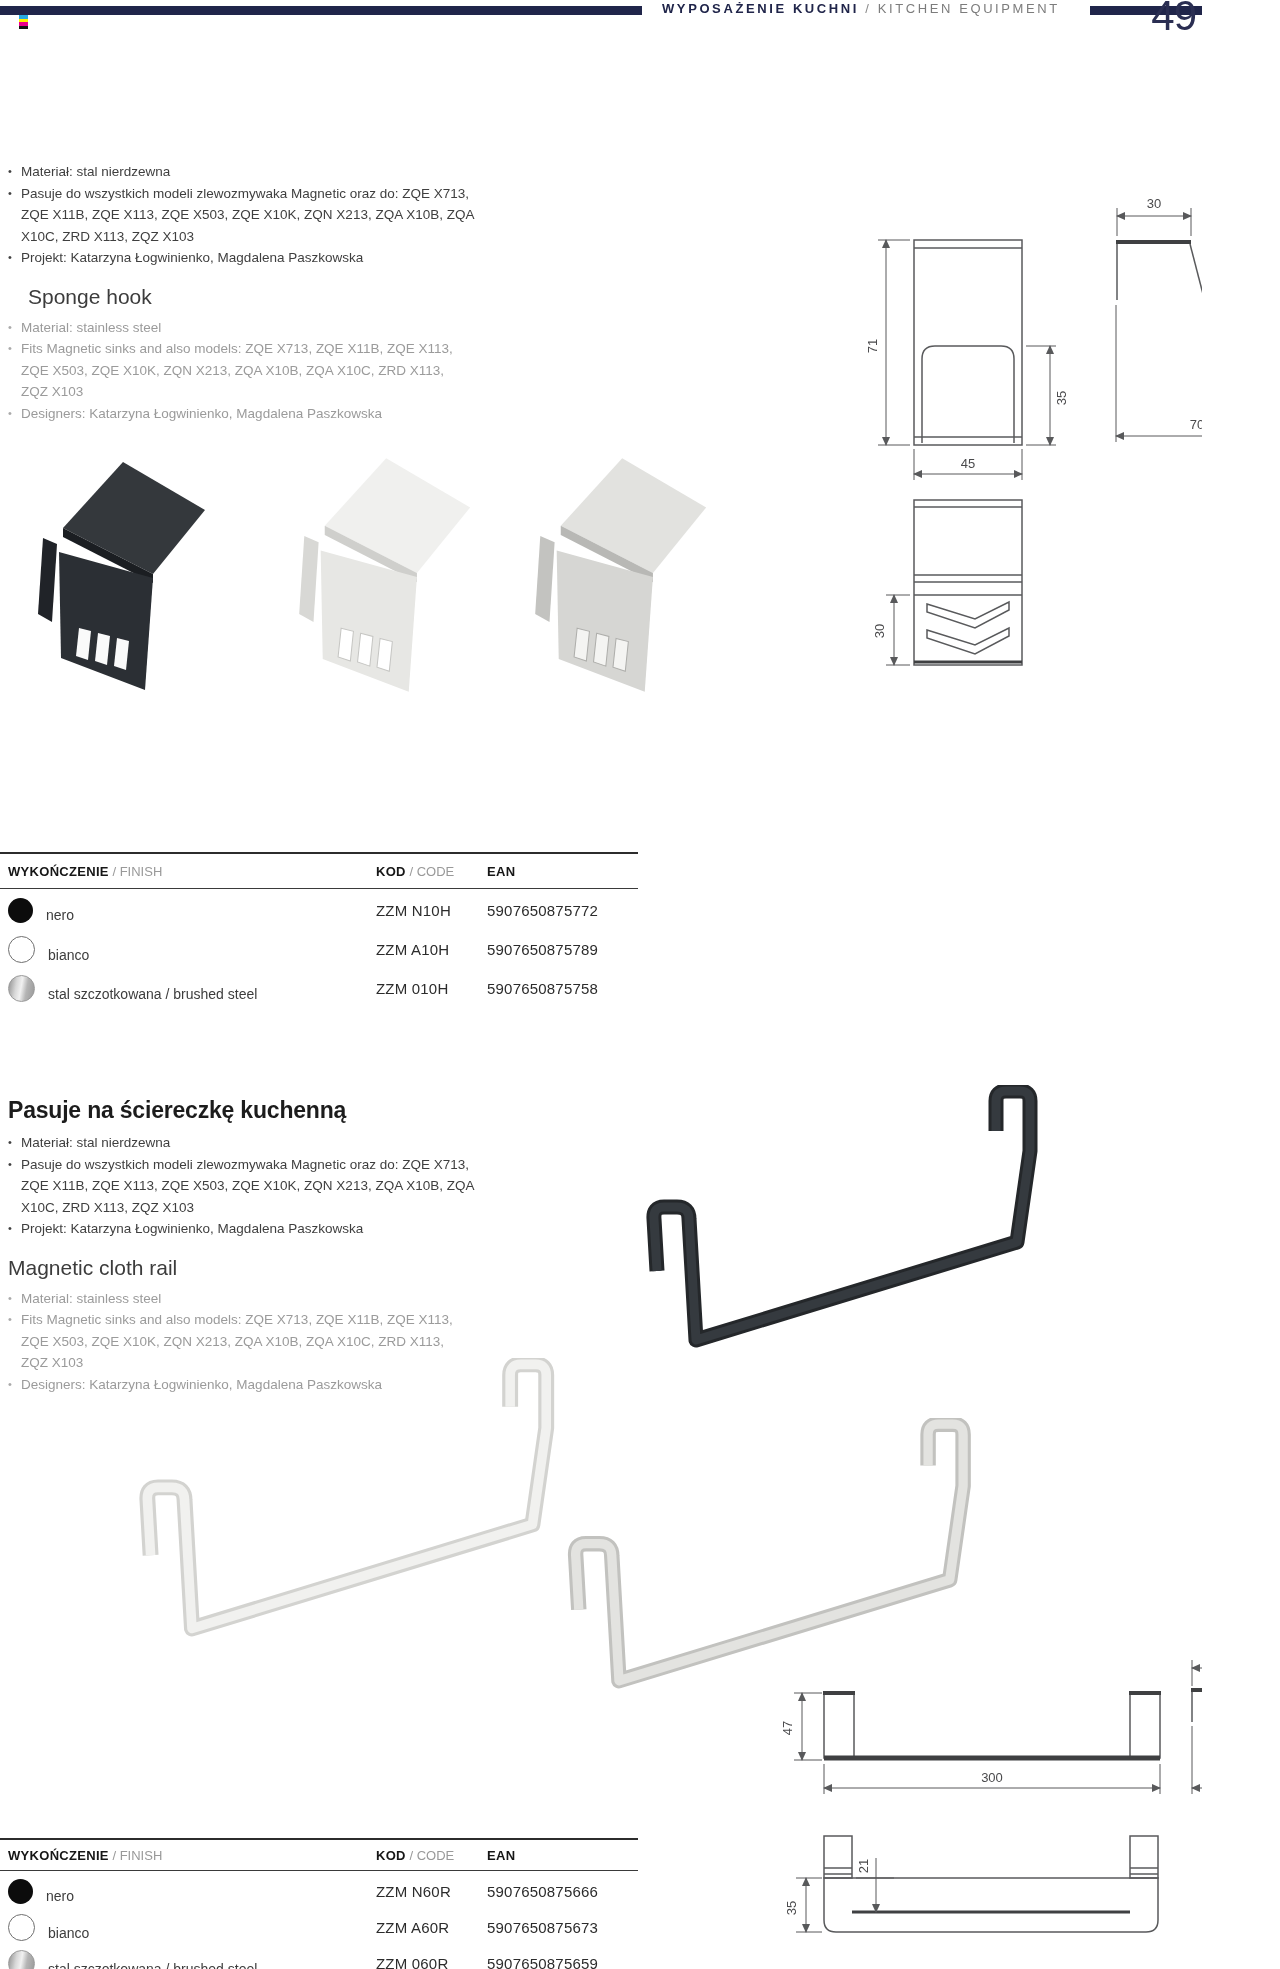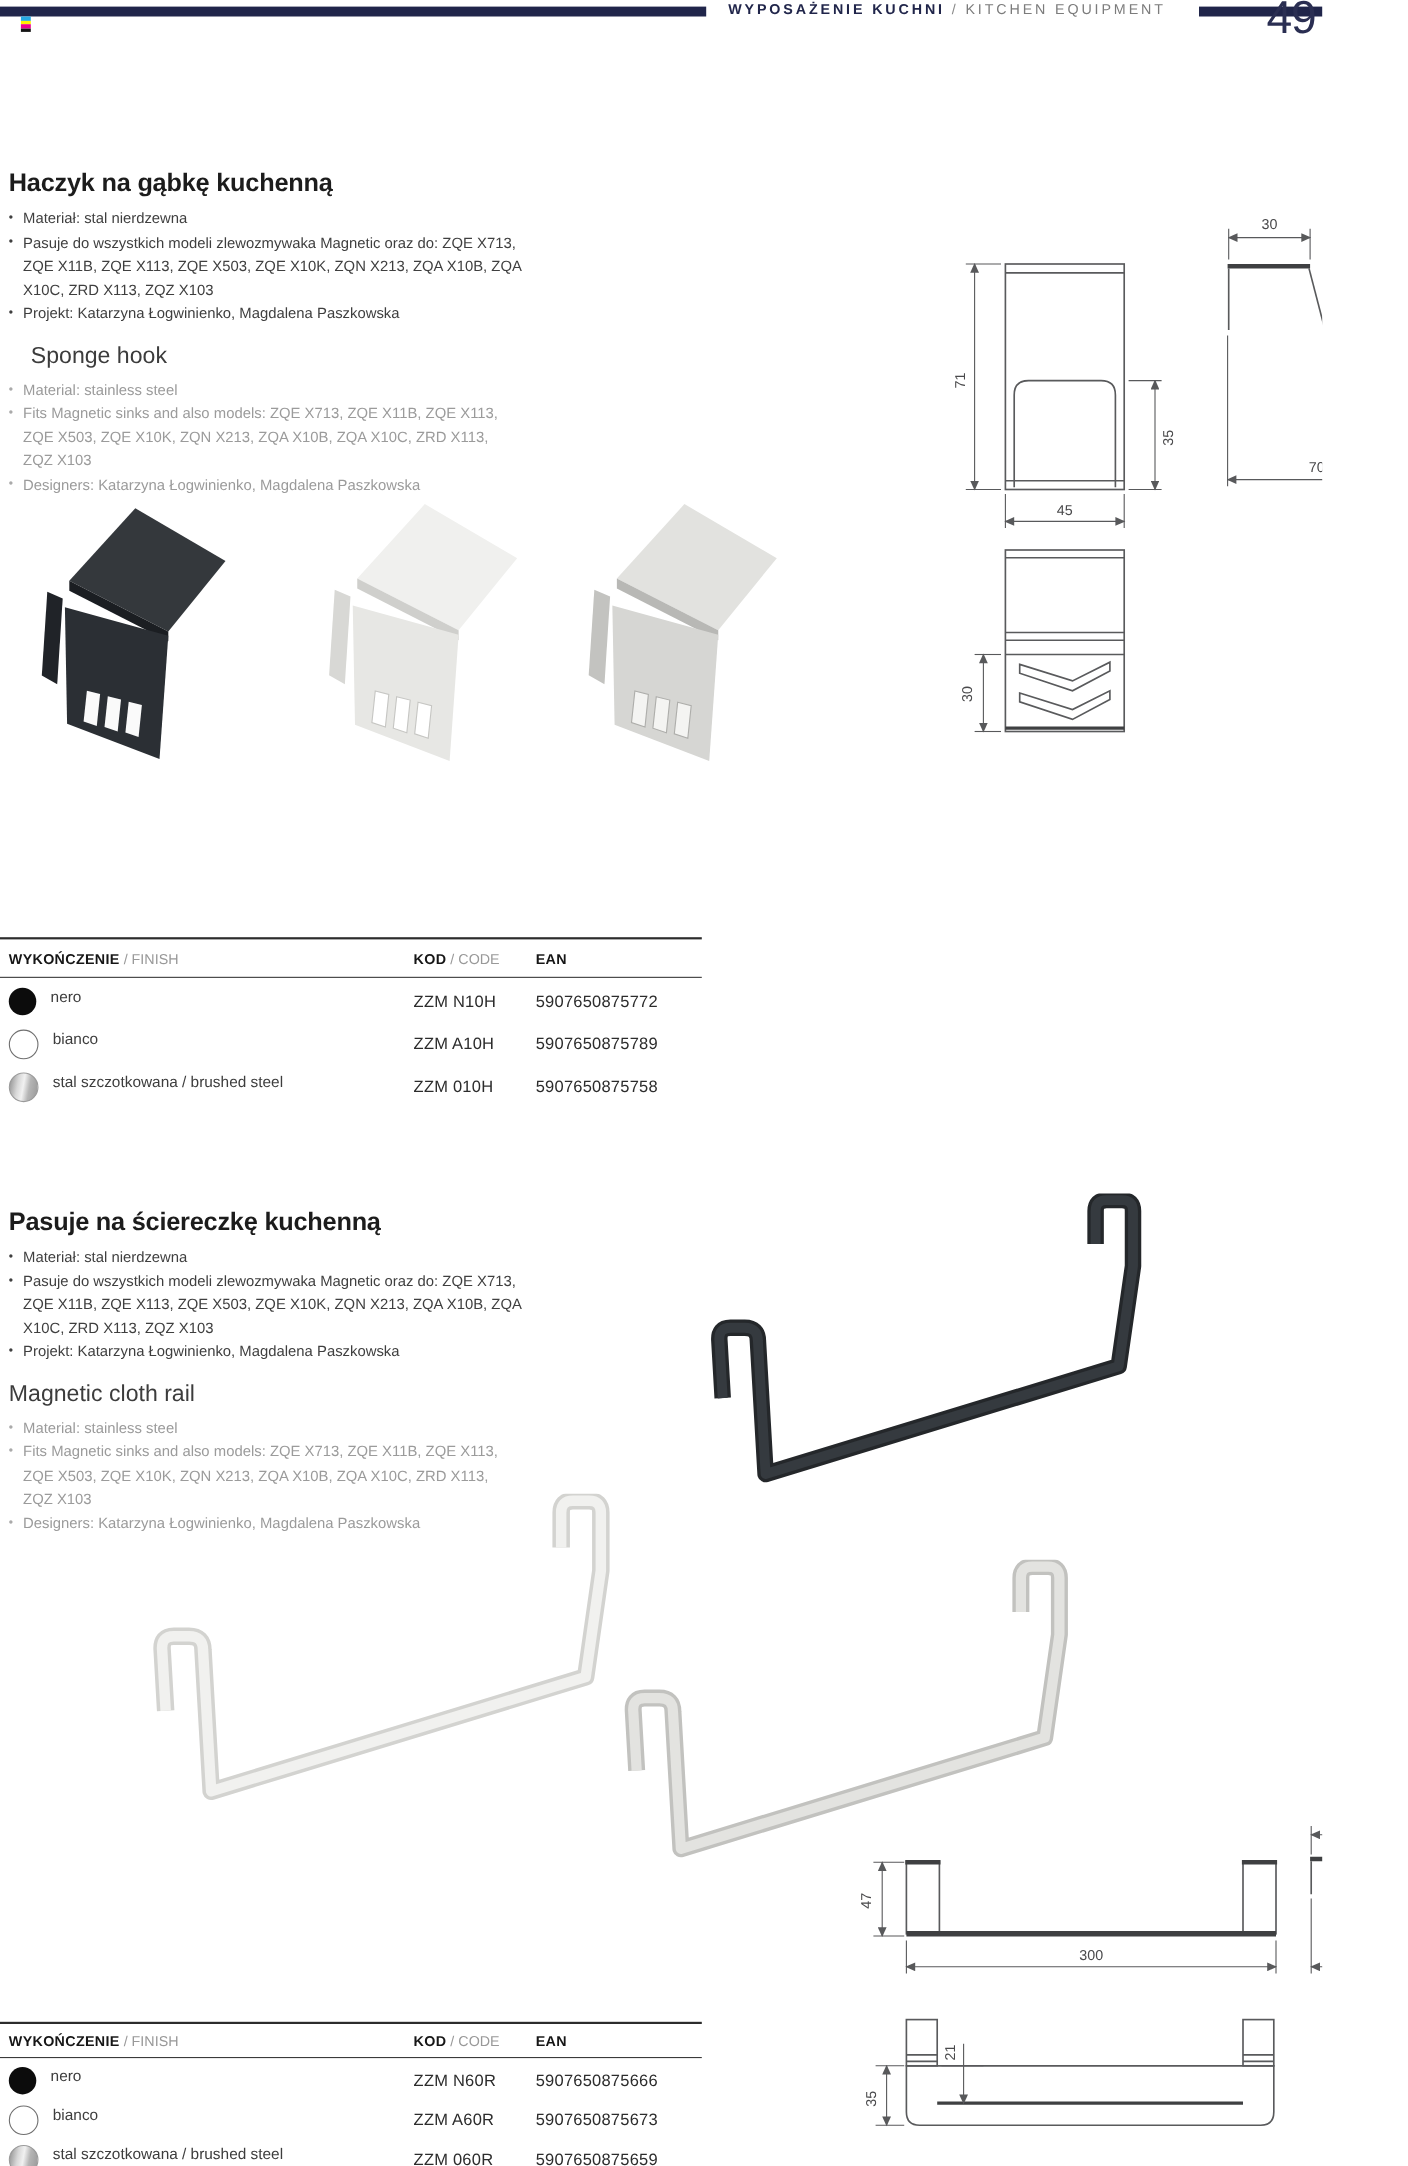--- a/index.html
+++ b/index.html
@@ -36,21 +36,21 @@
   
   .spec-table{position:absolute;left:0;width:638px;border-top:2px solid #2c2c2c;}
   .t-head{display:grid;grid-template-columns:368px 111px 1fr;align-items:center;
           padding-left:8px;border-bottom:1.5px solid #3a3a3a;font-size:13px;}
   .th-b{font-weight:700;color:#161616;letter-spacing:0.3px;}
   .th-s{color:#999;font-weight:400;}
   .t1 .t-head{height:34px;} .t2 .t-head{height:30px;}
   .t-rows{padding-left:8px;padding-top:2px;}
   .t-row{display:grid;grid-template-columns:368px 111px 1fr;align-items:center;}
   .t1 .t-row{height:39px;} .t2 .t-row{height:36px;}
-  .cell-finish{display:flex;align-items:flex-start;font-size:14px;color:#3d3d3d;}
+  .cell-finish{display:flex;align-items:flex-end;font-size:14px;color:#3d3d3d;}
   .swatch{width:25px;height:25px;border-radius:50%;margin-right:13px;flex:none;}
   .swatch.black{background:#0c0c0c;}
   .swatch.white{background:#fff;border:1.4px solid #6f6f6f;}
   .swatch.steel{background:linear-gradient(100deg,#8f8f8f 0%,#d8d8d8 30%,#f1f1f1 48%,#b5b5b5 68%,#989898 100%);border:1px solid #9a9a9a;}
   .cell-code,.cell-ean{font-size:15px;color:#2c2c2c;letter-spacing:0.2px;}
 
   
   .ph{position:absolute;}
   .draw text{font-size:13px;fill:#4a4a4c;}
   .draw .dim{stroke:#58595b;stroke-width:1;fill:none;}
@@ -85,21 +85,20 @@
     <span style="background:#ec008c"></span>
     <span style="background:#141414"></span>
   </div>
   <div class="htitle">
     <span class="hpl">WYPOSAŻENIE KUCHNI</span><span class="hsep"> / </span><span class="hen">KITCHEN EQUIPMENT</span>
   </div>
   <div class="hbar hbar2"></div>
   <div class="pagenum">49</div>
 
   <div class="sec" style="top:153px;">
-    <h1>Haczyk na gąbkę kuchenną</h1>
     <div class="bullets pl w1">
         <div class="b-line">
           <span class="b-dot">•</span>
           <span class="b-text">Materiał: stal nierdzewna</span>
         </div>
         <div class="b-line">
           <span class="b-dot">•</span>
           <span class="b-text">Pasuje do wszystkich modeli zlewozmywaka Magnetic oraz do: ZQE X713, ZQE X11B, ZQE X113, ZQE X503, ZQE X10K, ZQN X213, ZQA X10B, ZQA X10C, ZRD X113, ZQZ X103</span>
         </div>
         <div class="b-line">

